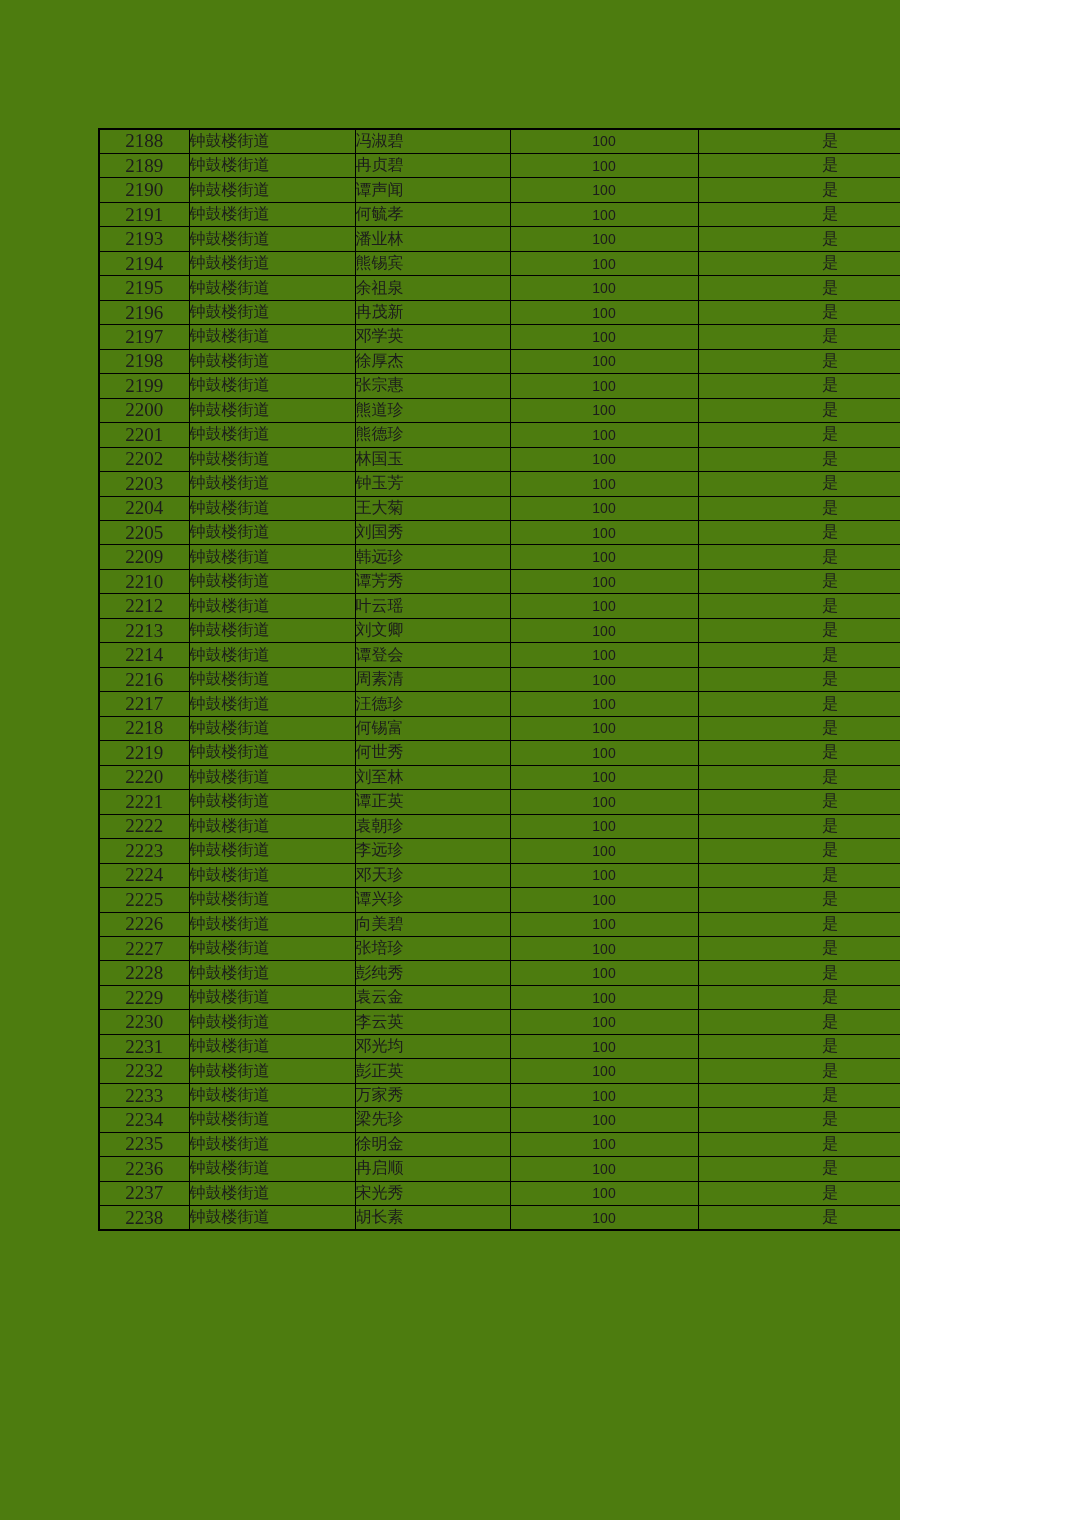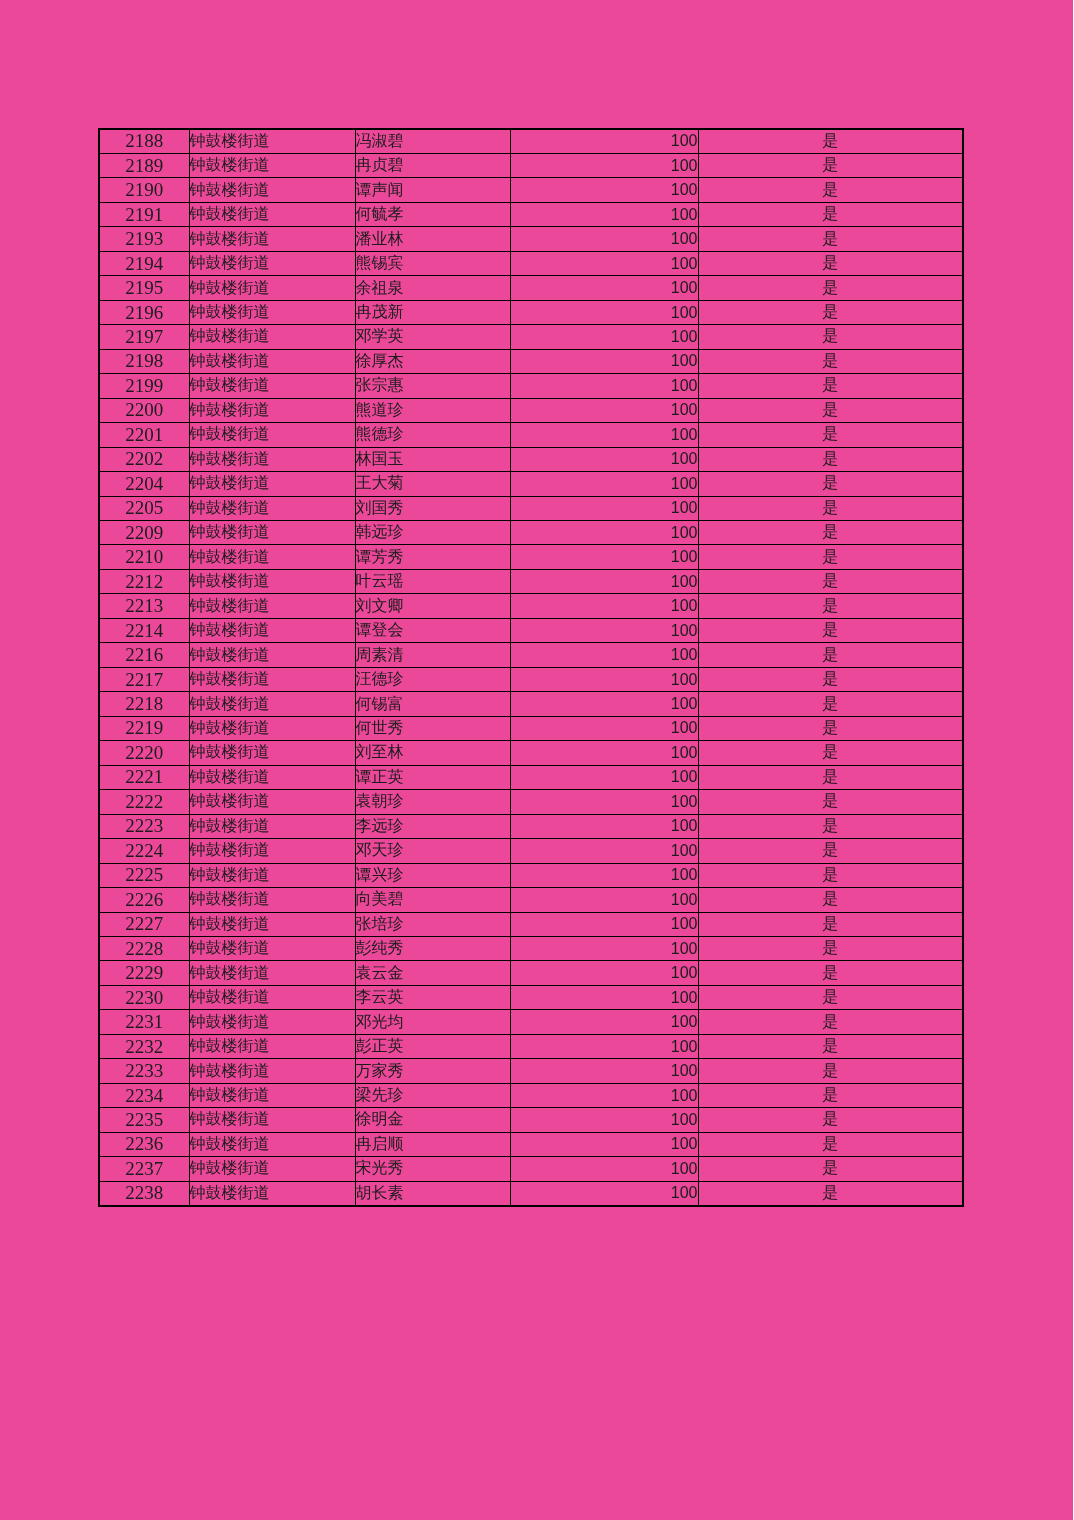--- a/index.html
+++ b/index.html
@@ -2,23 +2,23 @@
 <html><head>
 <meta charset="utf-8">
 <style>
   html, body {
     margin: 0;
     padding: 0;
     background: #ffffff;
   }
   .page {
     position: relative;
-    width: 1073px;
+    width: 900px;
     height: 1520px;
-    background: #ec4899;
+    background: #4d7c0f;
     overflow: hidden;
     text-decoration: underline;
   }
   table.grid {
     position: absolute;
     left: 98px;
     top: 128px;
     width: 864px;
     border-collapse: collapse;
     table-layout: fixed;
@@ -39,24 +39,24 @@
     font-family: "Liberation Serif", "DejaVu Serif", serif;
     font-size: 19px;
   }
   td.street, td.name {
     text-align: left;
     padding-left: 4px;
     font-family: "Liberation Serif", "DejaVu Serif", serif;
     font-size: 16px;
   }
   td.score {
-    text-align: right;
+    text-align: center;
     padding-left: 4px;
     font-family: "Liberation Sans", "DejaVu Sans", sans-serif;
-    font-size: 16px;
+    font-size: 14px;
   }
   td.reg {
     text-align: center;
     font-family: "Liberation Serif", "DejaVu Serif", serif;
     font-size: 16px;
   }
 </style>
 </head>
 <body>
 
@@ -176,20 +176,27 @@
   </tr>
 
   <tr>
     <td class="sn">2202</td>
     <td class="street">钟鼓楼街道</td>
     <td class="name">林国玉</td>
     <td class="score">100</td>
     <td class="reg">是</td>
   </tr>
 
+  <tr>
+    <td class="sn">2203</td>
+    <td class="street">钟鼓楼街道</td>
+    <td class="name">钟玉芳</td>
+    <td class="score">100</td>
+    <td class="reg">是</td>
+  </tr>
 
   <tr>
     <td class="sn">2204</td>
     <td class="street">钟鼓楼街道</td>
     <td class="name">王大菊</td>
     <td class="score">100</td>
     <td class="reg">是</td>
   </tr>
 
   <tr>

